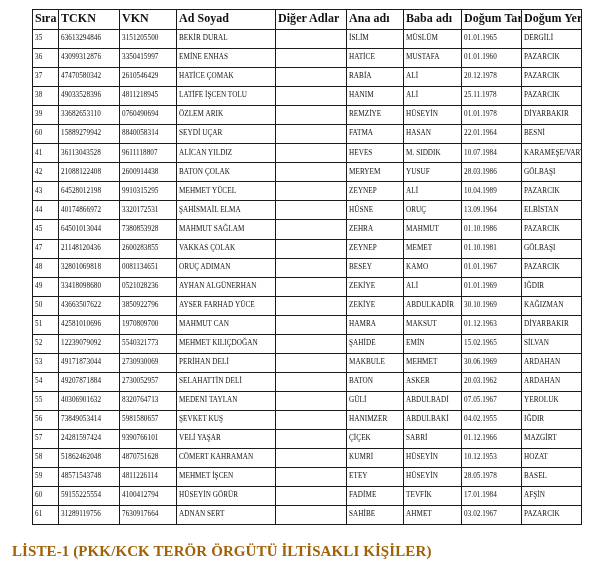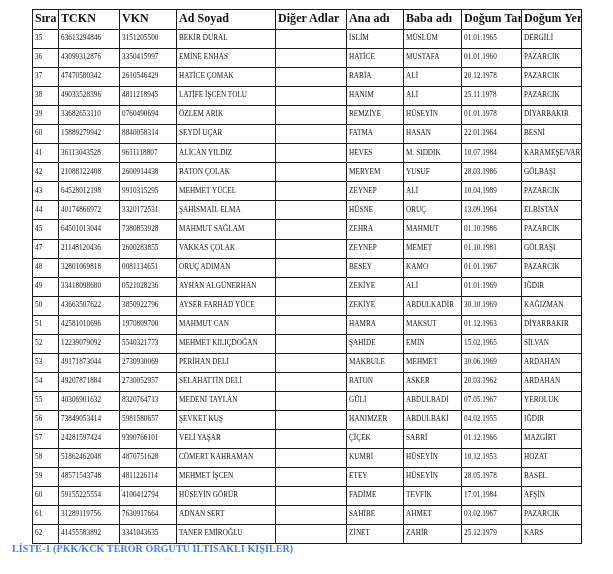--- a/index.html
+++ b/index.html
@@ -74,23 +74,23 @@
   td.num, th.num { padding-left: 3px; }
   td.sira { padding-left: 3px; }
 
   .list-title {
     position: absolute;
     left: 12px;
     top: 543px;
     width: 590px;
     font-family: "Liberation Serif", "DejaVu Serif", serif;
     font-weight: bold;
-    font-size: 10px;
+    font-size: 15px;
     letter-spacing: 0.1px;
-    color: #3b82f6;
+    color: #a16207;
     white-space: nowrap;
   }
 </style>
 </head>
 <body>
 
 <div class="page">
 
   <div class="doc-table-wrap">
     <table class="doc-table">
@@ -398,30 +398,19 @@
             <td class="sira">61</td>
             <td class="num">31289119756</td>
             <td class="num">7630917664</td>
             <td>ADNAN SERT</td>
             <td></td>
             <td>SAHİBE</td>
             <td>AHMET</td>
             <td class="num">03.02.1967</td>
             <td>PAZARCIK</td>
           </tr>
-          <tr>
-            <td class="sira">62</td>
-            <td class="num">41455583892</td>
-            <td class="num">3341043635</td>
-            <td>TANER EMİROĞLU</td>
-            <td></td>
-            <td>ZİNET</td>
-            <td>ZAHİR</td>
-            <td class="num">25.12.1979</td>
-            <td>KARS</td>
-          </tr>
         </tbody>
     </table>
   </div>
 
   <div class="list-title">LİSTE-1 (PKK/KCK TERÖR ÖRGÜTÜ İLTİSAKLI KİŞİLER)</div>
 
 </div>
 
 </body></html>

